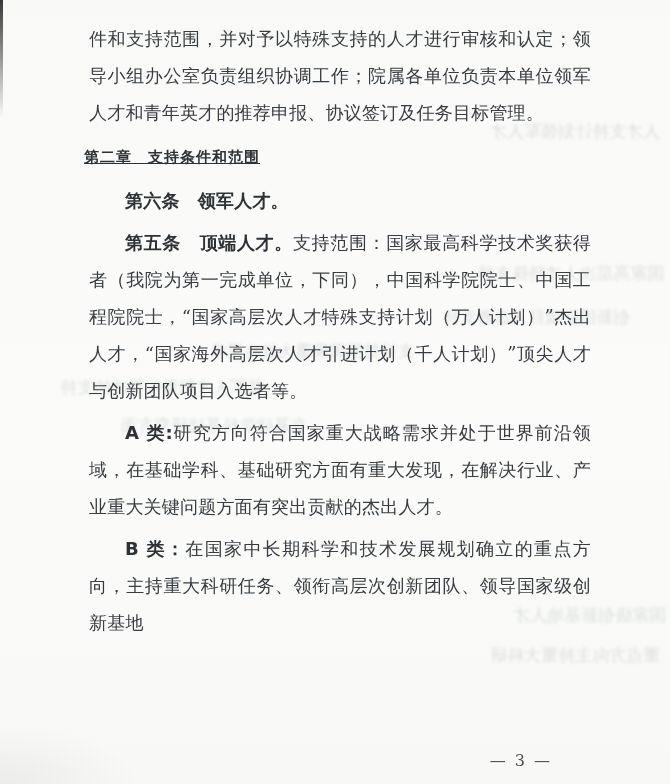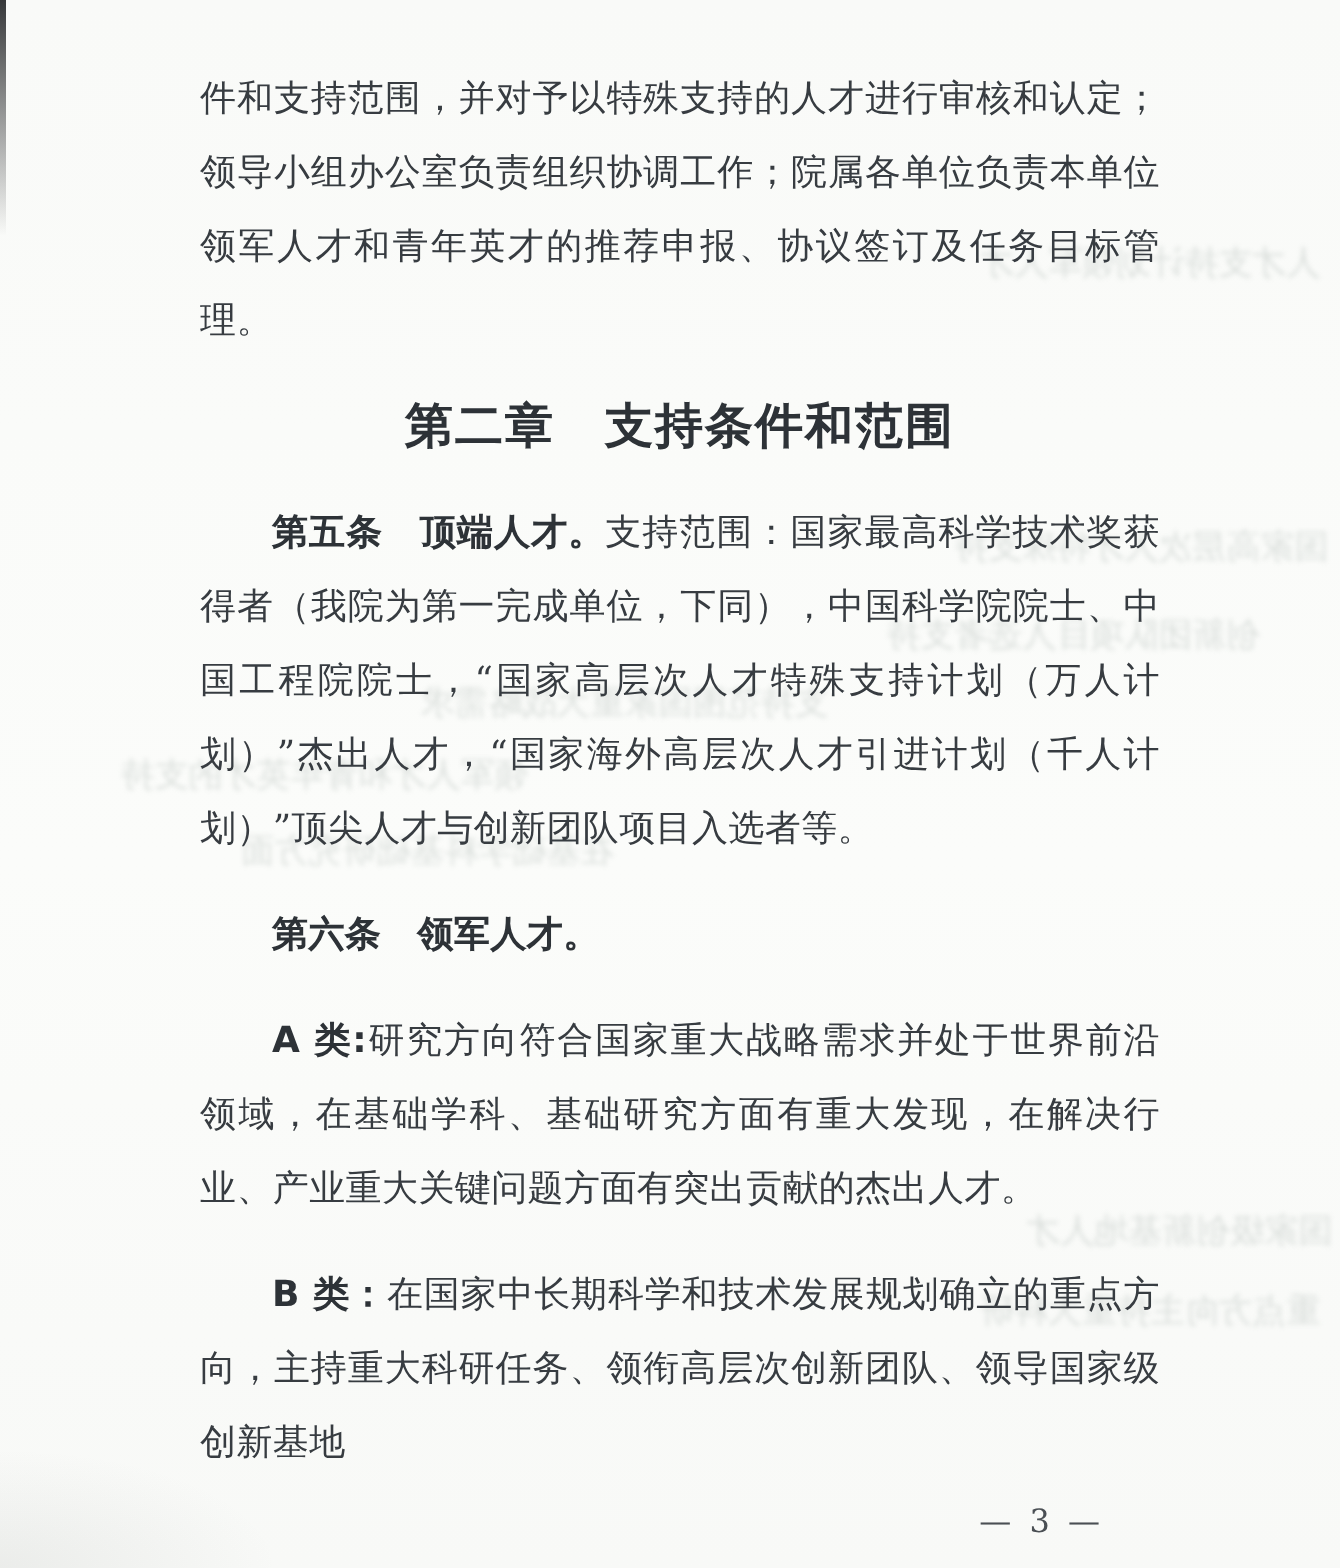--- a/index.html
+++ b/index.html
@@ -24,34 +24,35 @@
   .content{
     position:relative;
     padding:15px 72px 0 84px;
     width:512px;
     font-size:18px;
     line-height:37px;
     text-align:justify;
     letter-spacing:.2px;
     z-index:2;
   }
-  .content p{margin:16px;}
+  .content p{margin:5px;}
   .content p.indent{text-indent:2em;}
   .lead{
     font-family:"DejaVu Sans","Liberation Sans",sans-serif;
     font-weight:700;color:#2d3237;
   }
   h2.chapter{
     margin:8px 0 6px 0;
-    text-align:center;
+    text-align:left;
     font-family:"DejaVu Sans","Liberation Sans",sans-serif;
     font-weight:700;
-    font-size:24px;line-height:37px;
+    font-size:15px;line-height:37px;
     color:#2d3237;
     letter-spacing:1px;
+    text-decoration:underline;
   }
   .pagenum{
     position:absolute;
     right:118px;bottom:12px;
     font-size:16px;line-height:22px;
     color:#4a4f54;
     letter-spacing:2px;
     z-index:3;
   }
   
@@ -97,25 +98,25 @@
 
   <main class="content">
 
     <p>
       <span>件和支持范围，并对予以特殊支持的人才进行审核和认定；领导小组办公室负责组织协调工作；院属各单位负责本单位领军人才和青年英才的推荐申报、协议签订及任务目标管理。</span>
     </p>
 
     <h2 class="chapter">第二章　支持条件和范围</h2>
 
     <p class="indent">
-      <span class="lead">第五条　顶端人才。</span><span>支持范围：国家最高科学技术奖获得者（我院为第一完成单位，下同），中国科学院院士、中国工程院院士，“国家高层次人才特殊支持计划（万人计划）”杰出人才，“国家海外高层次人才引进计划（千人计划）”顶尖人才与创新团队项目入选者等。</span>
+      <span class="lead">第六条　领军人才。</span>
     </p>
 
     <p class="indent">
-      <span class="lead">第六条　领军人才。</span>
+      <span class="lead">第五条　顶端人才。</span><span>支持范围：国家最高科学技术奖获得者（我院为第一完成单位，下同），中国科学院院士、中国工程院院士，“国家高层次人才特殊支持计划（万人计划）”杰出人才，“国家海外高层次人才引进计划（千人计划）”顶尖人才与创新团队项目入选者等。</span>
     </p>
 
     <p class="indent">
       <span class="lead">A 类:</span><span>研究方向符合国家重大战略需求并处于世界前沿领域，在基础学科、基础研究方面有重大发现，在解决行业、产业重大关键问题方面有突出贡献的杰出人才。</span>
     </p>
 
 
     <p class="indent">
       <span class="lead">B 类：</span><span>在国家中长期科学和技术发展规划确立的重点方向，主持重大科研任务、领衔高层次创新团队、领导国家级创新基地</span>
     </p>

